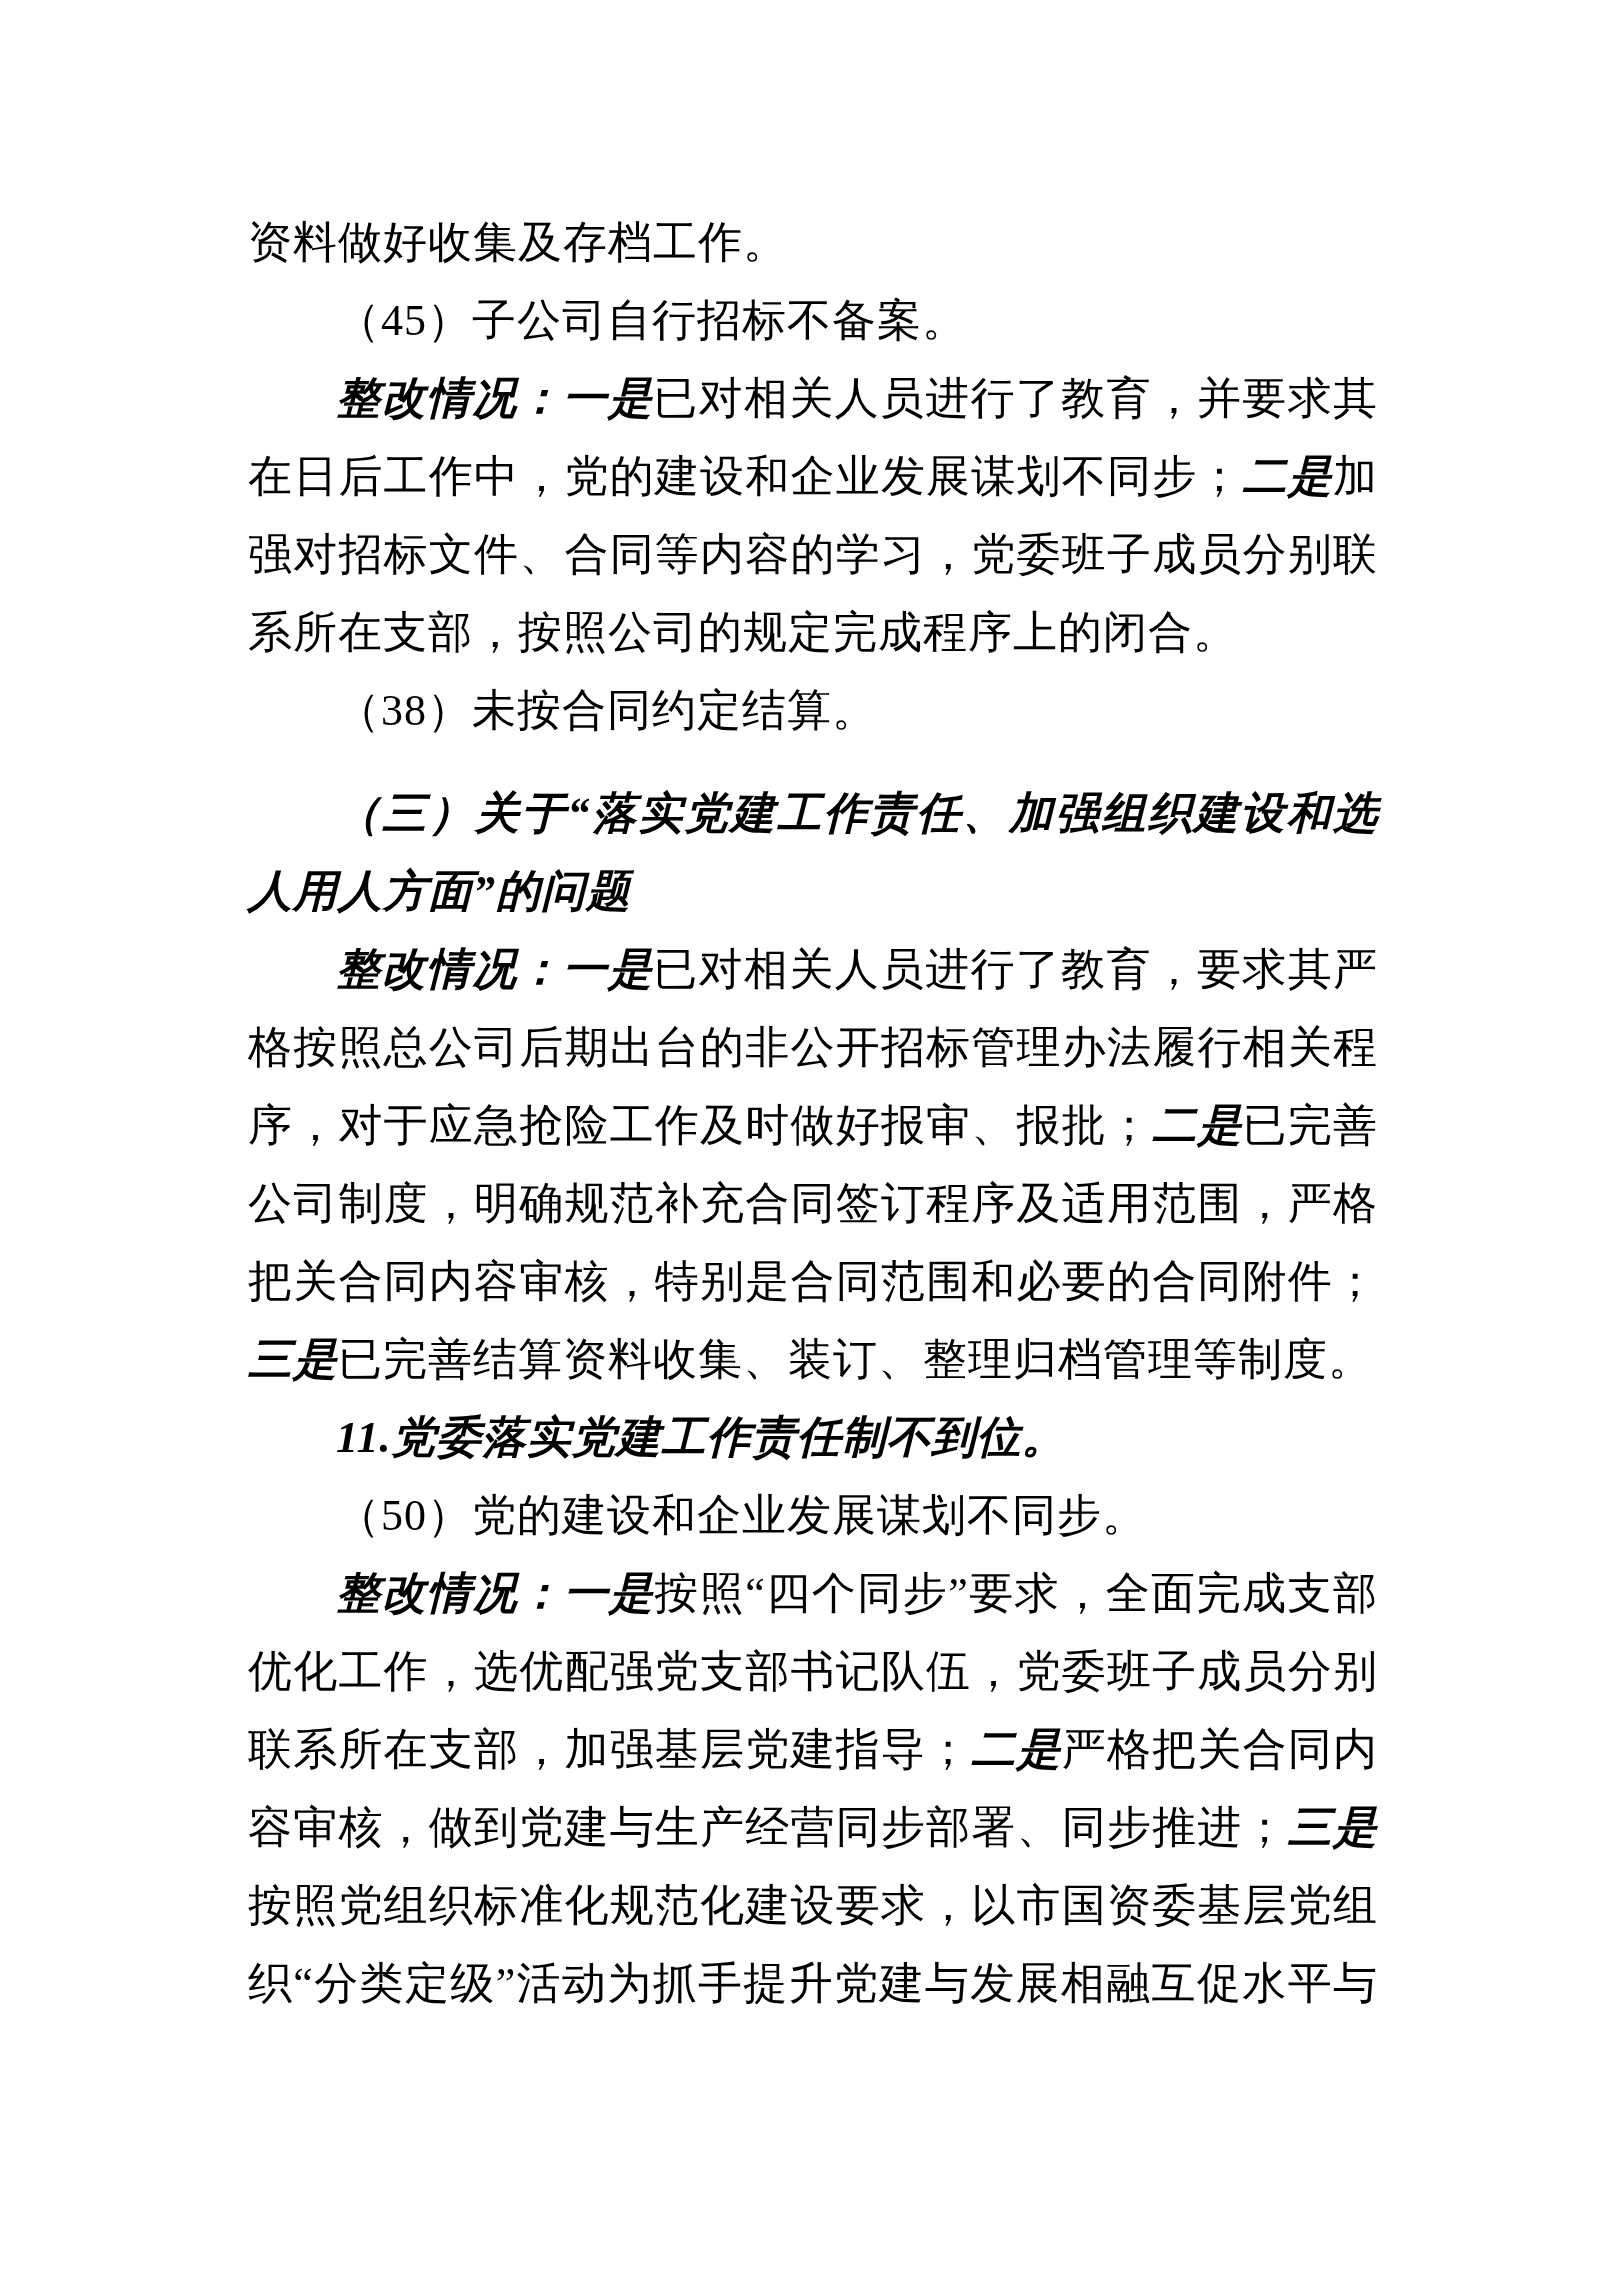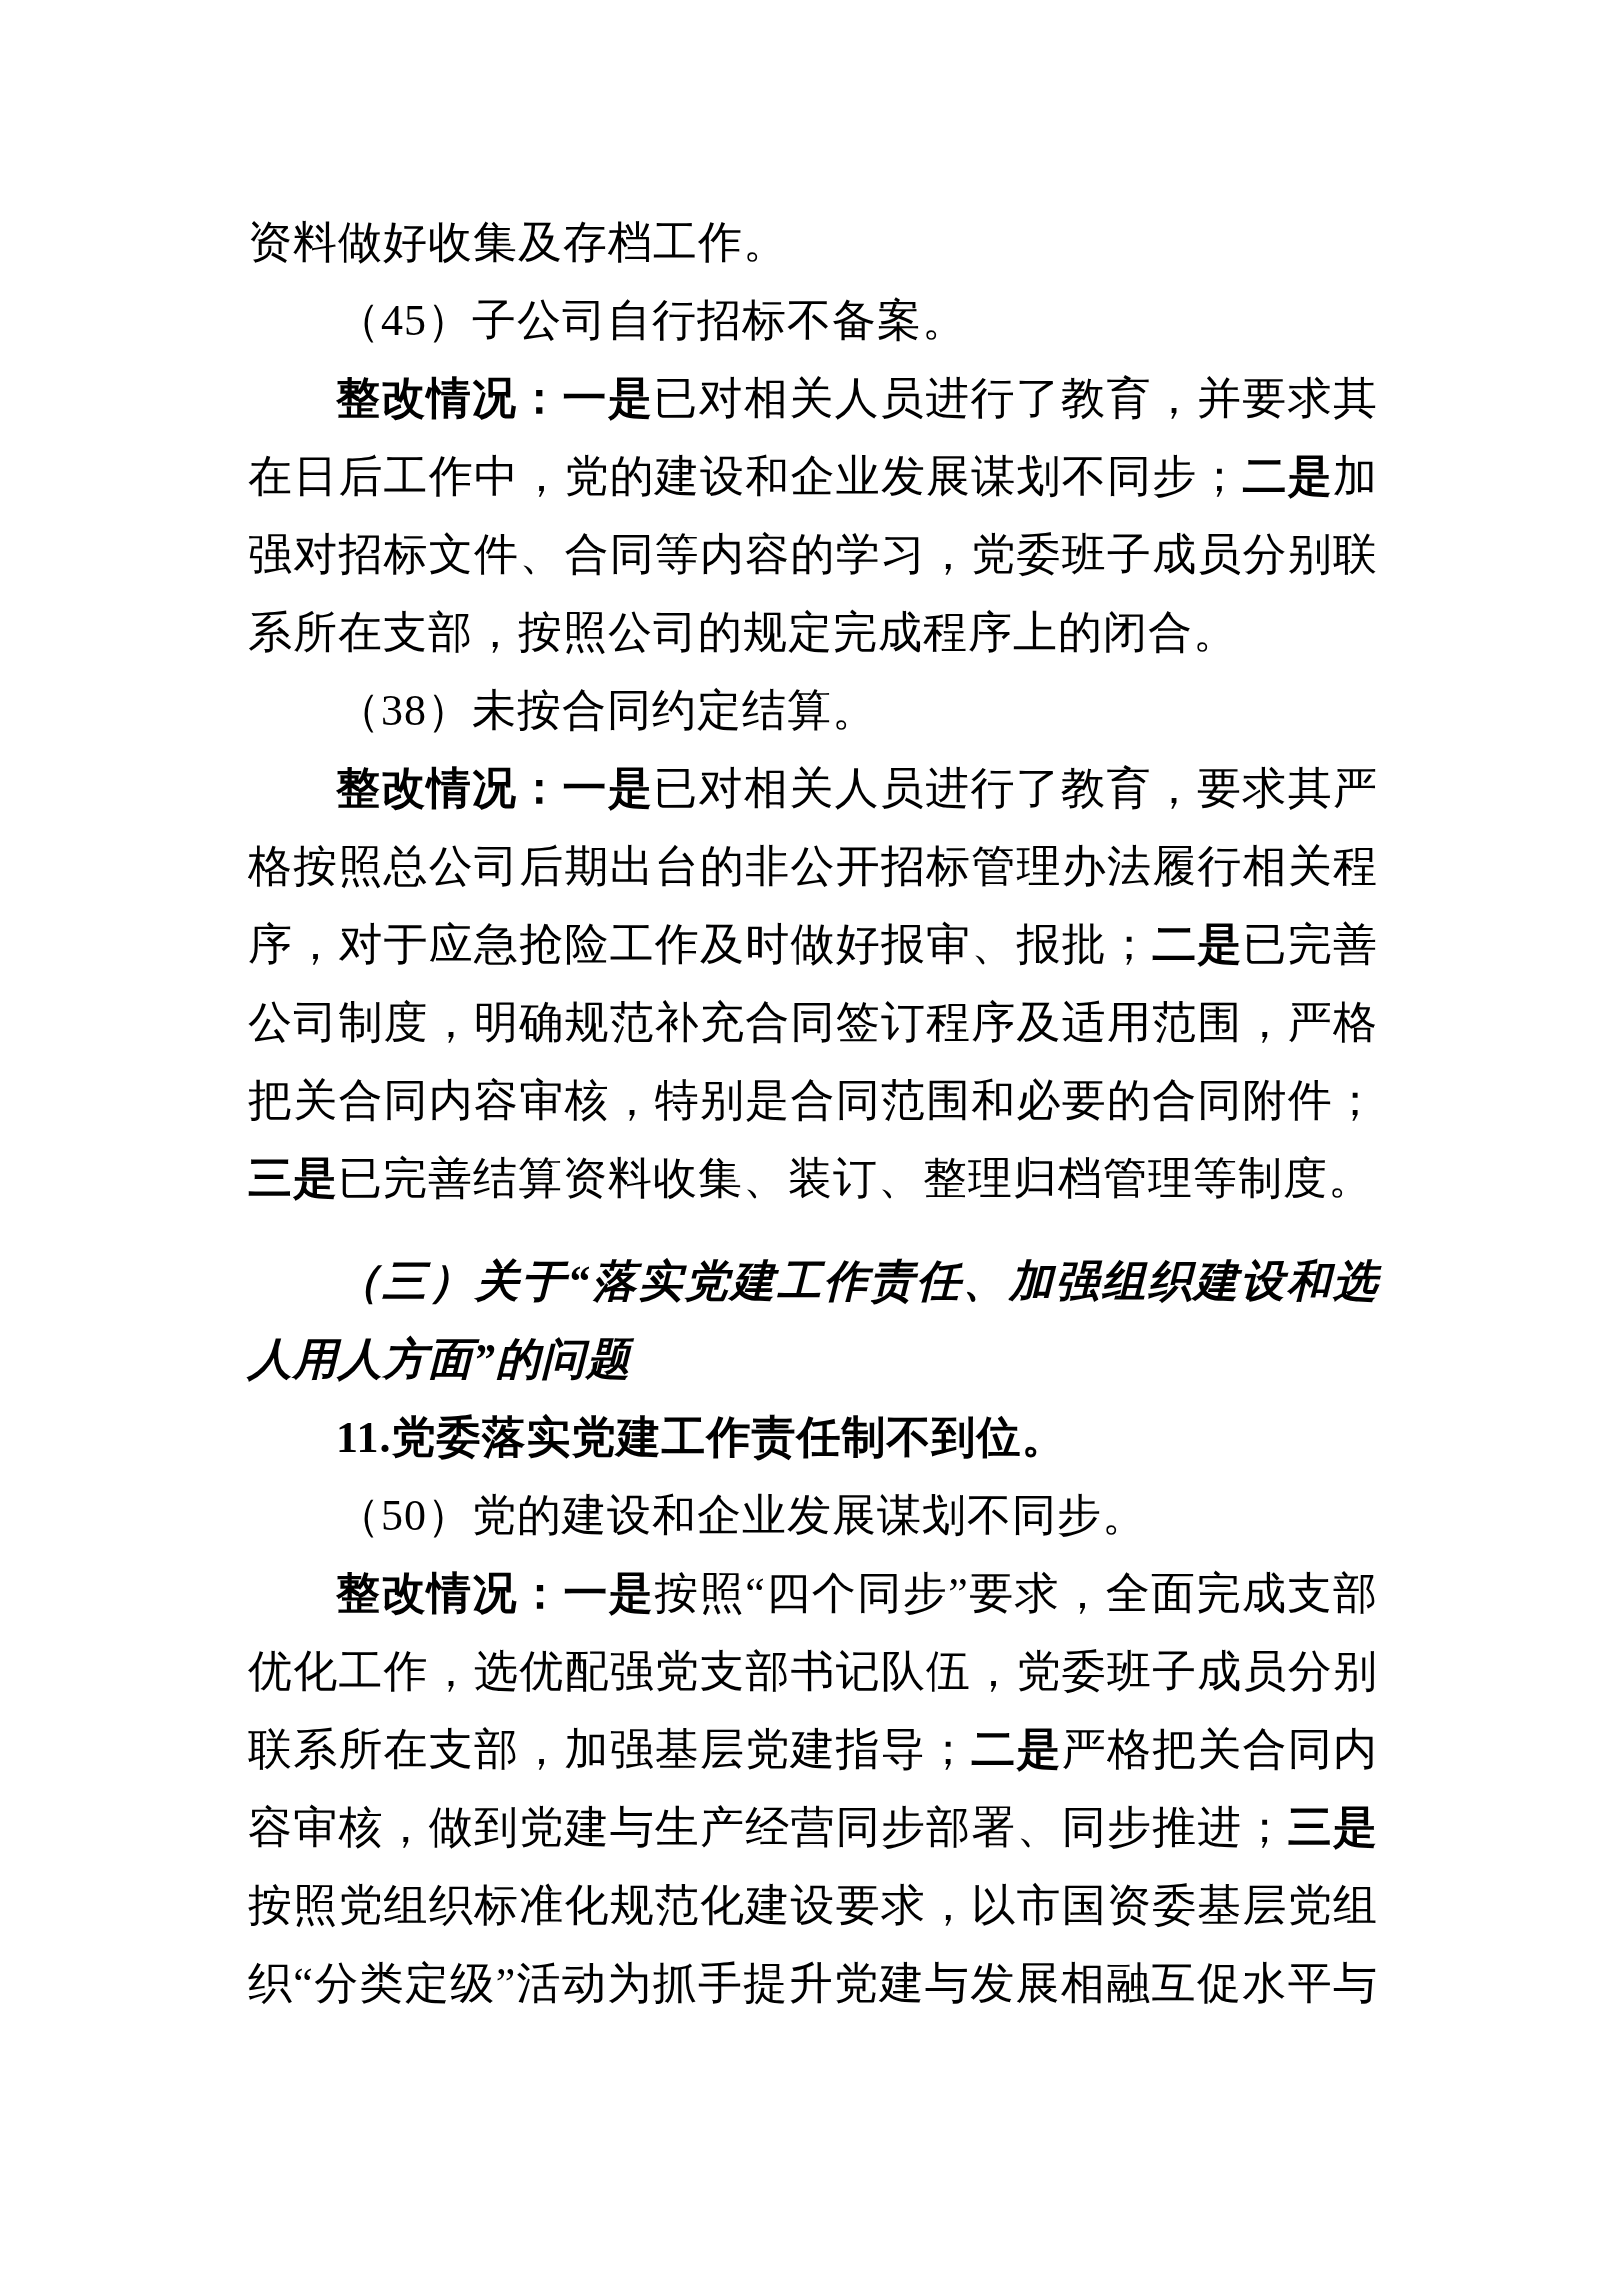--- a/index.html
+++ b/index.html
@@ -38,20 +38,21 @@
   .para.section-heading {
     font-weight: bold;
     font-style: italic;
     margin-top: 24.5px;
   }
   .para.item-heading {
     font-weight: bold;
   }
   .para b {
     font-weight: bold;
+    font-style: italic;
   }
   .footer {
     position: absolute;
     top: 2090px;
     left: 0;
     width: 100%;
     text-align: center;
     font-size: 29px;
     line-height: 35px;
     font-family: Liberation Mono, monospace;
@@ -60,22 +61,22 @@
 </style>
 </head>
 <body>
 
 <div class="page">
   <div class="doc-body">
       <p class="para body"><span>资料做好收集及存档工作。</span></p>
       <p class="para body indent"><span>（45）子公司自行招标不备案。</span></p>
       <p class="para body indent"><b>整改情况：</b><b>一是</b><span>已对相关人员进行了教育，并要求其在日后工作中，党的建设和企业发展谋划不同步；</span><b>二是</b><span>加强对招标文件、合同等内容的学习，党委班子成员分别联系所在支部，按照公司的规定完成程序上的闭合。</span></p>
       <p class="para body indent"><span>（38）未按合同约定结算。</span></p>
+      <p class="para section-heading indent"><b>（三）关于“落实党建工作责任、加强组织建设和选人用人方面”的问题</b></p>
       <p class="para body indent"><b>整改情况：</b><b>一是</b><span>已对相关人员进行了教育，要求其严格按照总公司后期出台的非公开招标管理办法履行相关程序，对于应急抢险工作及时做好报审、报批；</span><b>二是</b><span>已完善公司制度，明确规范补充合同签订程序及适用范围，严格把关合同内容审核，特别是合同范围和必要的合同附件；</span><b>三是</b><span>已完善结算资料收集、装订、整理归档管理等制度。</span></p>
-      <p class="para section-heading indent"><b>（三）关于“落实党建工作责任、加强组织建设和选人用人方面”的问题</b></p>
       <p class="para item-heading indent"><b>11.党委落实党建工作责任制不到位。</b></p>
       <p class="para body indent"><span>（50）党的建设和企业发展谋划不同步。</span></p>
       <p class="para body indent"><b>整改情况：</b><b>一是</b><span>按照“四个同步”要求，全面完成支部优化工作，选优配强党支部书记队伍，党委班子成员分别联系所在支部，加强基层党建指导；</span><b>二是</b><span>严格把关合同内容审核，做到党建与生产经营同步部署、同步推进；</span><b>三是</b><span>按照党组织标准化规范化建设要求，以市国资委基层党组织“分类定级”活动为抓手提升党建与发展相融互促水平与质量。</span></p>
     </div>
   <div class="footer">
     <span>13</span>
   </div>
 </div>
 
 

